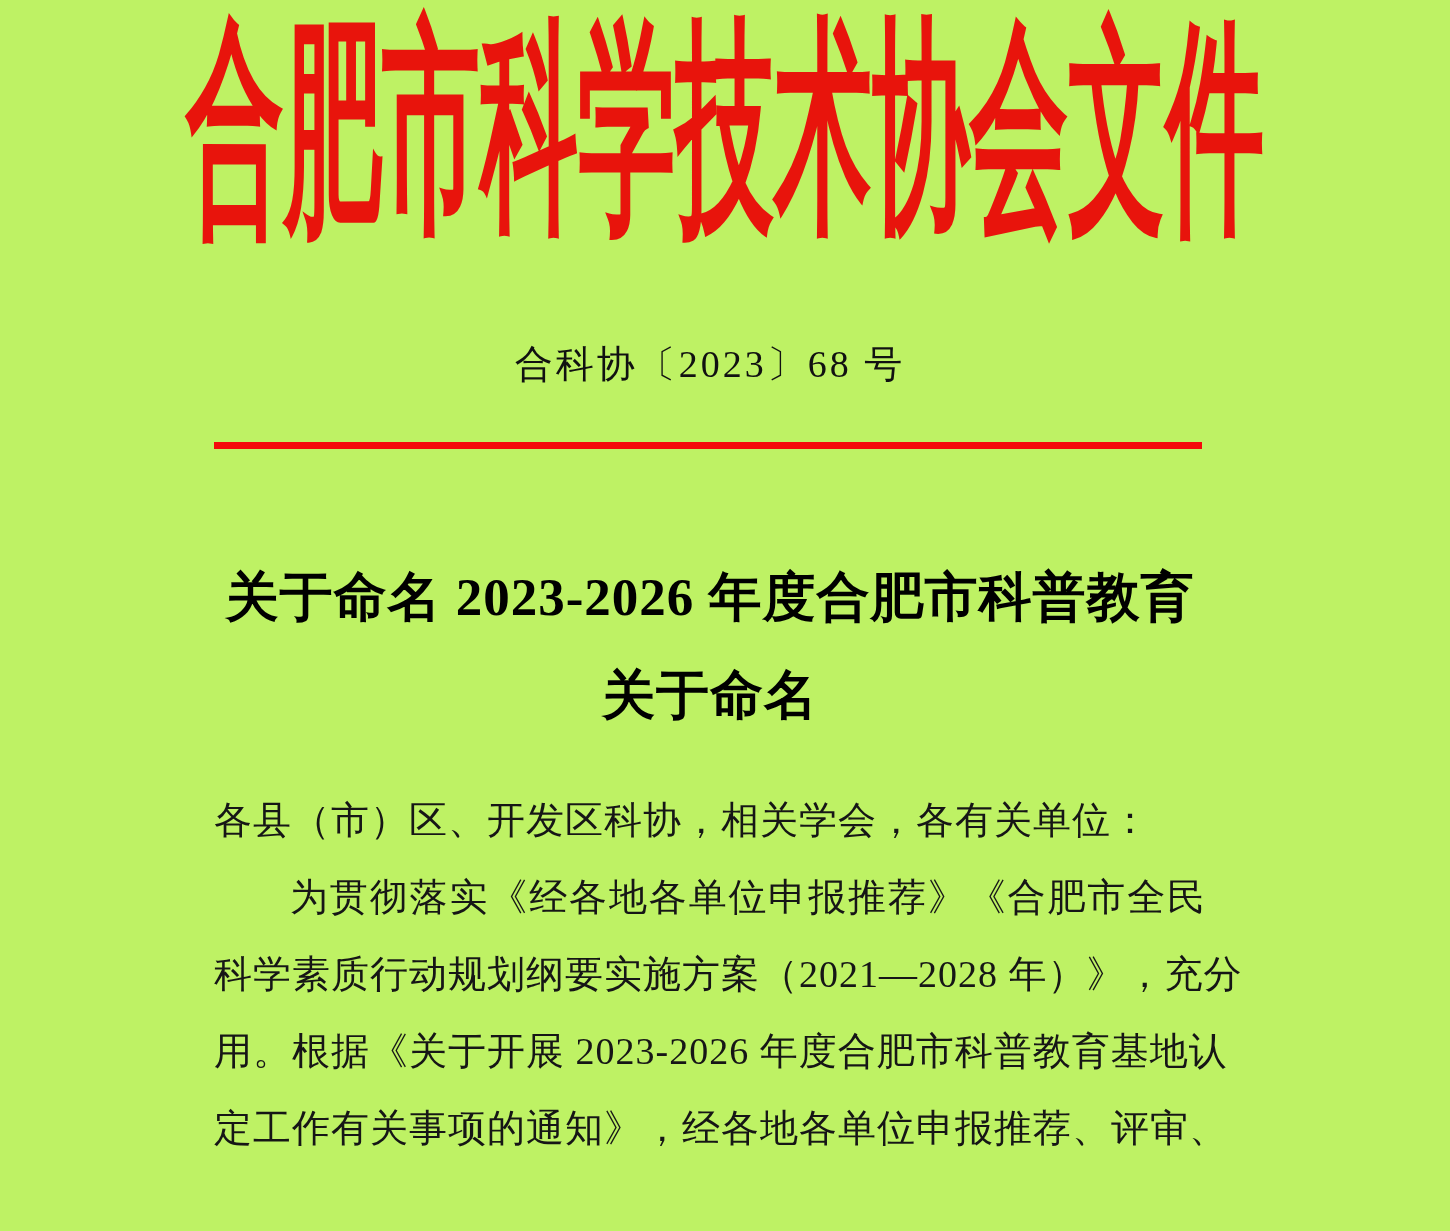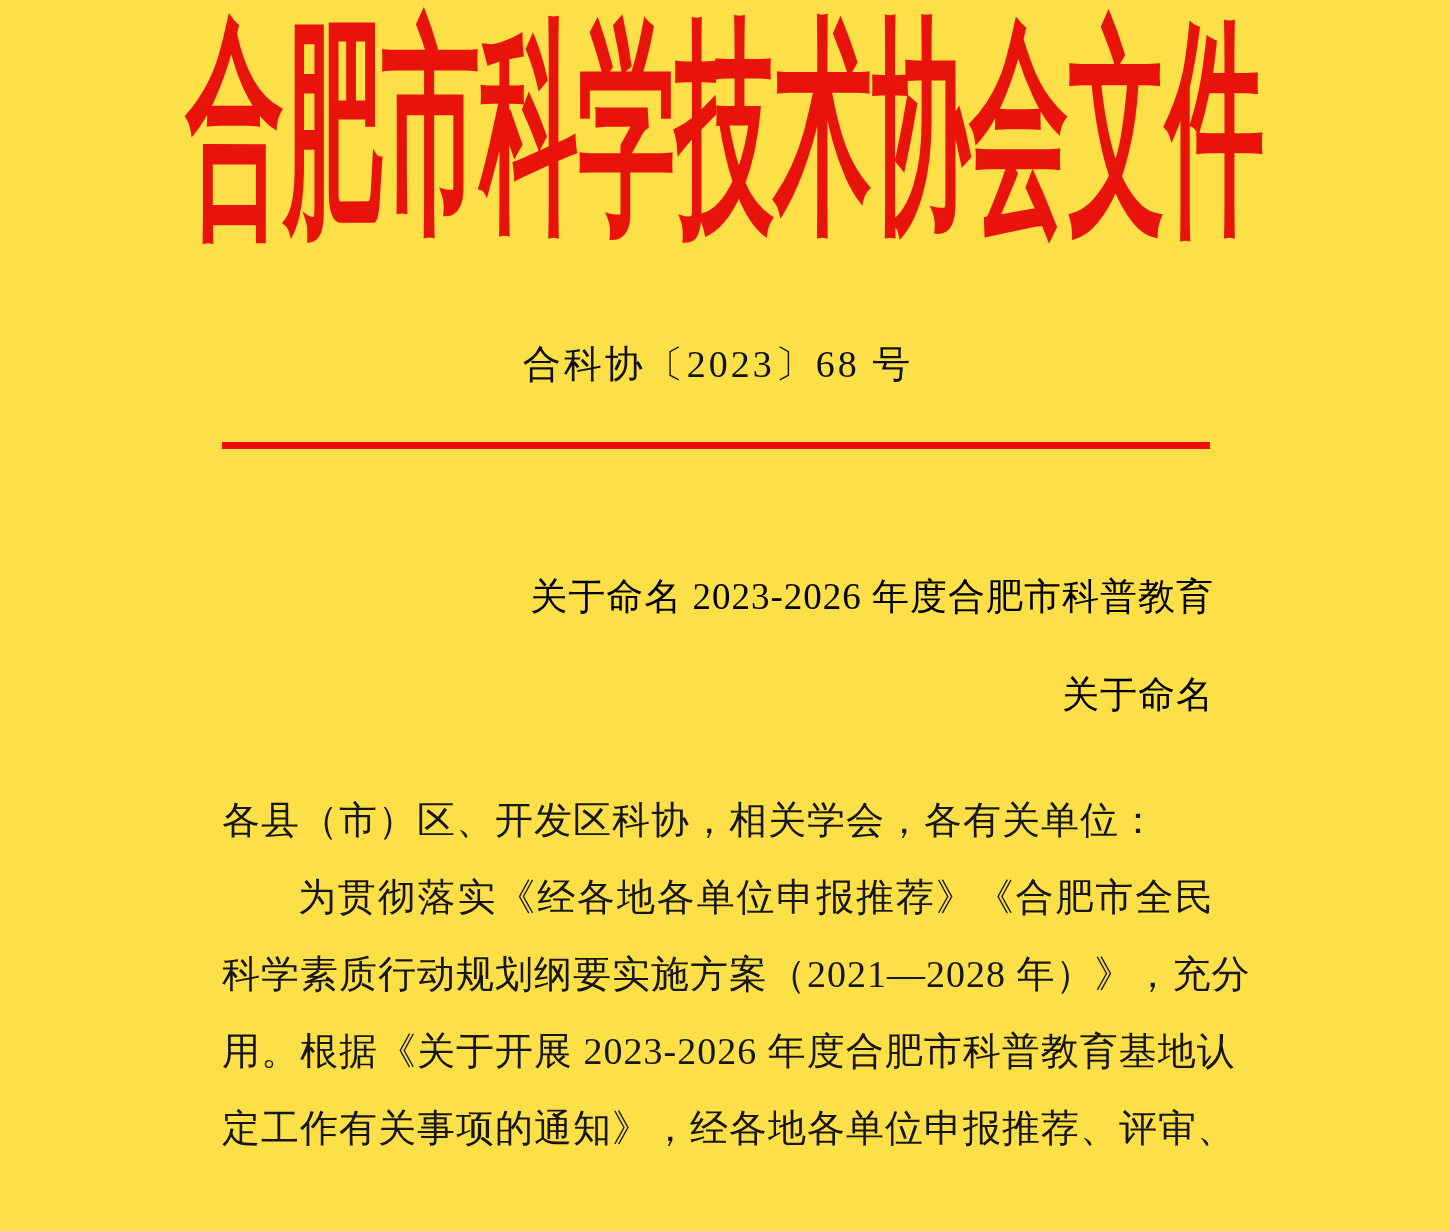--- a/index.html
+++ b/index.html
@@ -5,29 +5,28 @@
   * { margin: 0; padding: 0; box-sizing: border-box; }
   html, body {
     width: 1450px; height: 1231px;
     background: #ffffff;
     overflow: hidden;
     font-family: "Liberation Serif", "DejaVu Serif", serif;
   }
   .page {
     position: relative;
     width: 1450px; height: 1231px;
-    background: #fde047;
+    background: #bef264;
   }
   .content-col {
     position: absolute;
     left: 214px;
     width: 992px;
     top: 0;
     height: 100%;
-    margin-left: 8px;
   }
   .header-title-wrap {
     position: absolute;
     top: 14px;
     left: 0; right: 0;
     text-align: center;
     white-space: nowrap;
   }
   .header-title {
     display: inline-block;
@@ -55,24 +54,24 @@
     top: 442px;
     left: 0;
     width: 988px;
     height: 7px;
     background: #f40b0b;
   }
   .notice-title {
     position: absolute;
     top: 548px;
     left: 0; right: 0;
-    text-align: right;
-    font-weight: normal;
+    text-align: center;
+    font-weight: bold;
     color: #000000;
-    font-size: 37px;
+    font-size: 53px;
     line-height: 98px;
     letter-spacing: 1px;
   }
   .body-text {
     position: absolute;
     top: 782px;
     left: 0;
     width: 992px;
     font-size: 38px;
     color: #161616;

